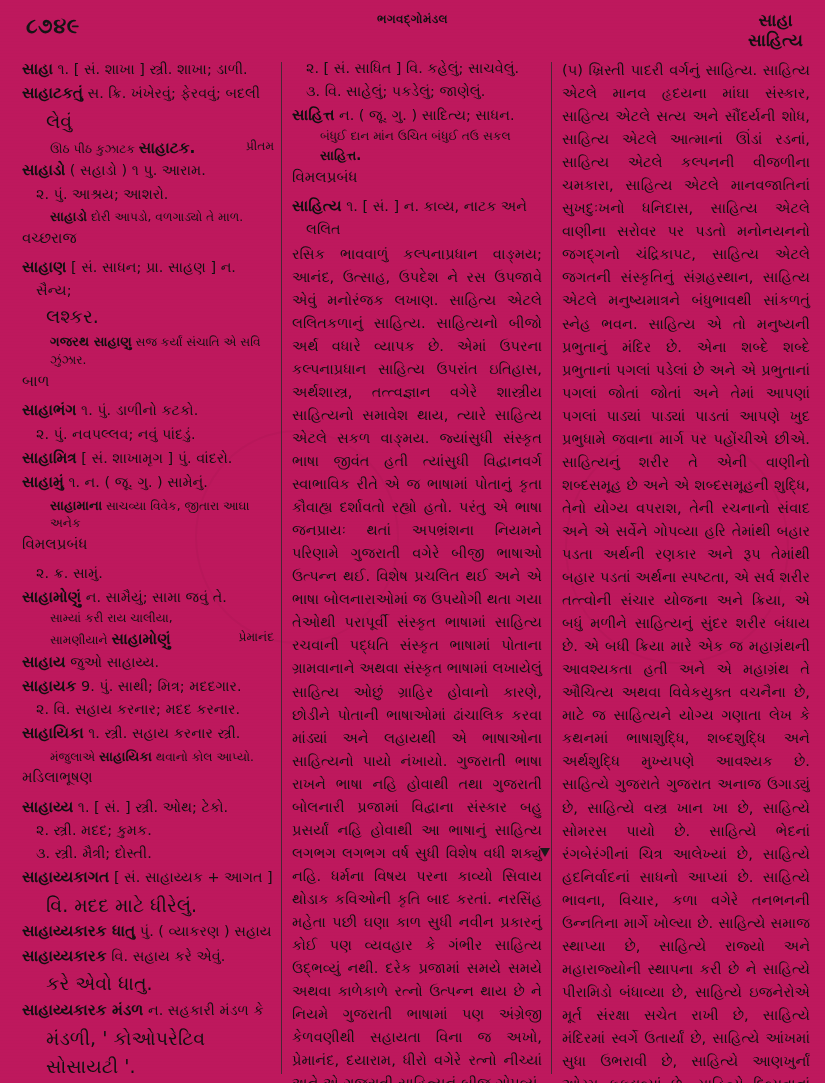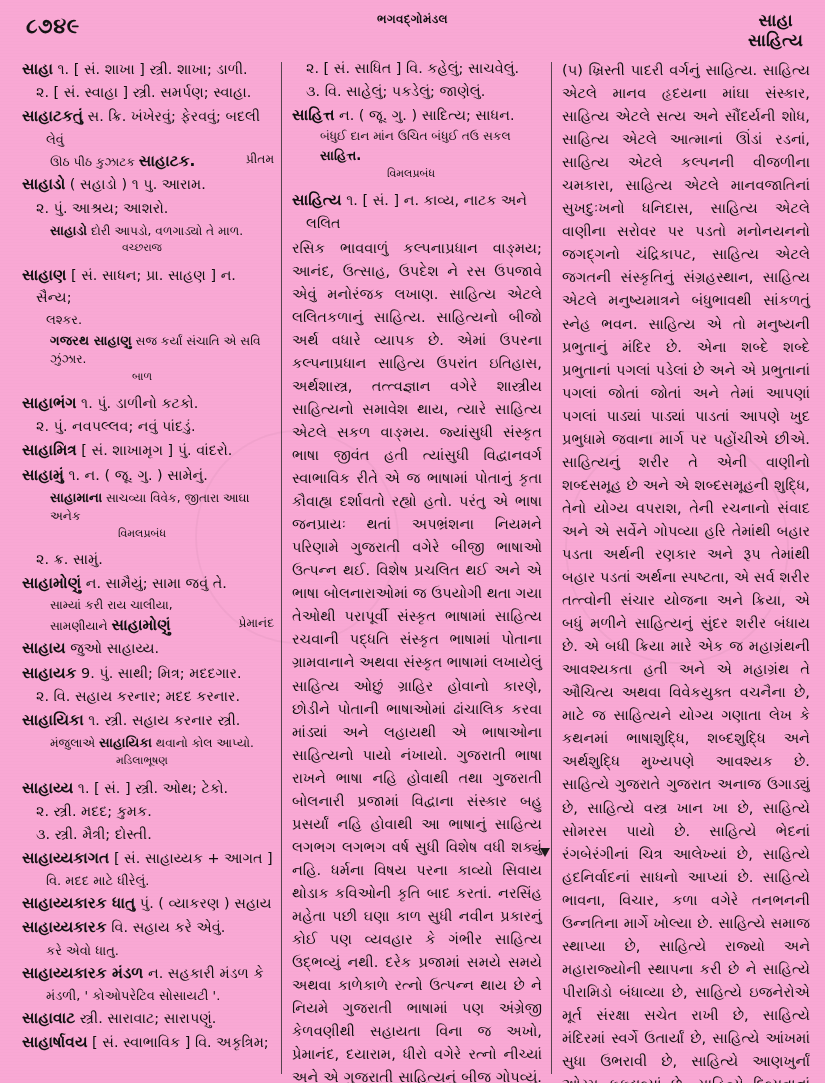--- a/index.html
+++ b/index.html
@@ -8,21 +8,21 @@
     padding: 0;
     background: #ffffff;
   }
   body {
     font-family: "DejaVu Sans", "Liberation Sans", sans-serif;
   }
   .page {
     position: relative;
     width: 825px;
     height: 1083px;
-    background: #f9a8d4;
+    background: #be185d;
     overflow: hidden;
     box-sizing: border-box;
   }
 
   
   .scan-grain {
     position: absolute;
     inset: 0;
     pointer-events: none;
     background:
@@ -141,36 +141,36 @@
   }
   .sense {
     margin: 0 0 1px 0;
     font-size: 14.4px;
     line-height: 1.52;
     padding-left: 24px;
     text-indent: -10px;
   }
   .cont {
     margin: 0 0 1px 0;
-    font-size: 13px;
+    font-size: 19px;
     line-height: 1.52;
     padding-left: 24px;
   }
   .quote {
     margin: 0;
     font-size: 12.2px;
     line-height: 1.46;
     padding-left: 28px;
   }
   .quote .hw { font-size: 13.2px; }
   .attrib {
     margin: 0 8px 2px 0;
-    font-size: 11px;
+    font-size: 15px;
     line-height: 1.5;
-    text-align: center;
+    text-align: left;
     padding-right: 4px;
   }
   .quote-row {
     display: flex;
     justify-content: space-between;
     align-items: flex-start;
     gap: 10px;
     font-size: 12.2px;
     line-height: 1.48;
     padding-left: 28px;
@@ -216,21 +216,20 @@
       <div>સાહિત્ય</div>
     </div>
   </div>
 
   <div class="columns">
     <div class="divider divider-a"></div>
     <div class="divider divider-b"></div>
 
     <div class="col col-1">
         <p class="entry hang"><span class="hw">સાહા</span><span> ૧. [ સં. શાખા ] સ્ત્રી. શાખા; ડાળી.</span></p>
-        <p class="sense">૨. [ સં. સ્વાહા ] સ્ત્રી. સમર્પણ; સ્વાહા.</p>
         <p class="entry hang"><span class="hw">સાહાટકતું</span><span> સ. ક્રિ. ખંખેરવું; ફેરવવું; બદલી</span></p>
         <p class="cont">લેવું</p>
         <div class="quote-row">
           <span class="q">ઊઠ પીઠ કુઝાટક <span class="hw">સાહાટક.</span></span>
           <span class="a">પ્રીતમ</span>
         </div>
         <p class="entry hang"><span class="hw">સાહાડો</span><span> ( સહાડો ) ૧ પુ. આરામ.</span></p>
         <p class="sense">૨. પું. આશ્રય; આશરો.</p>
         <p class="quote"><span class="hw">સાહાડો</span><span> દોરી આપડો, વળગાડ્યો તે માળ.</span></p>
         <p class="attrib">વચ્છરાજ</p>

